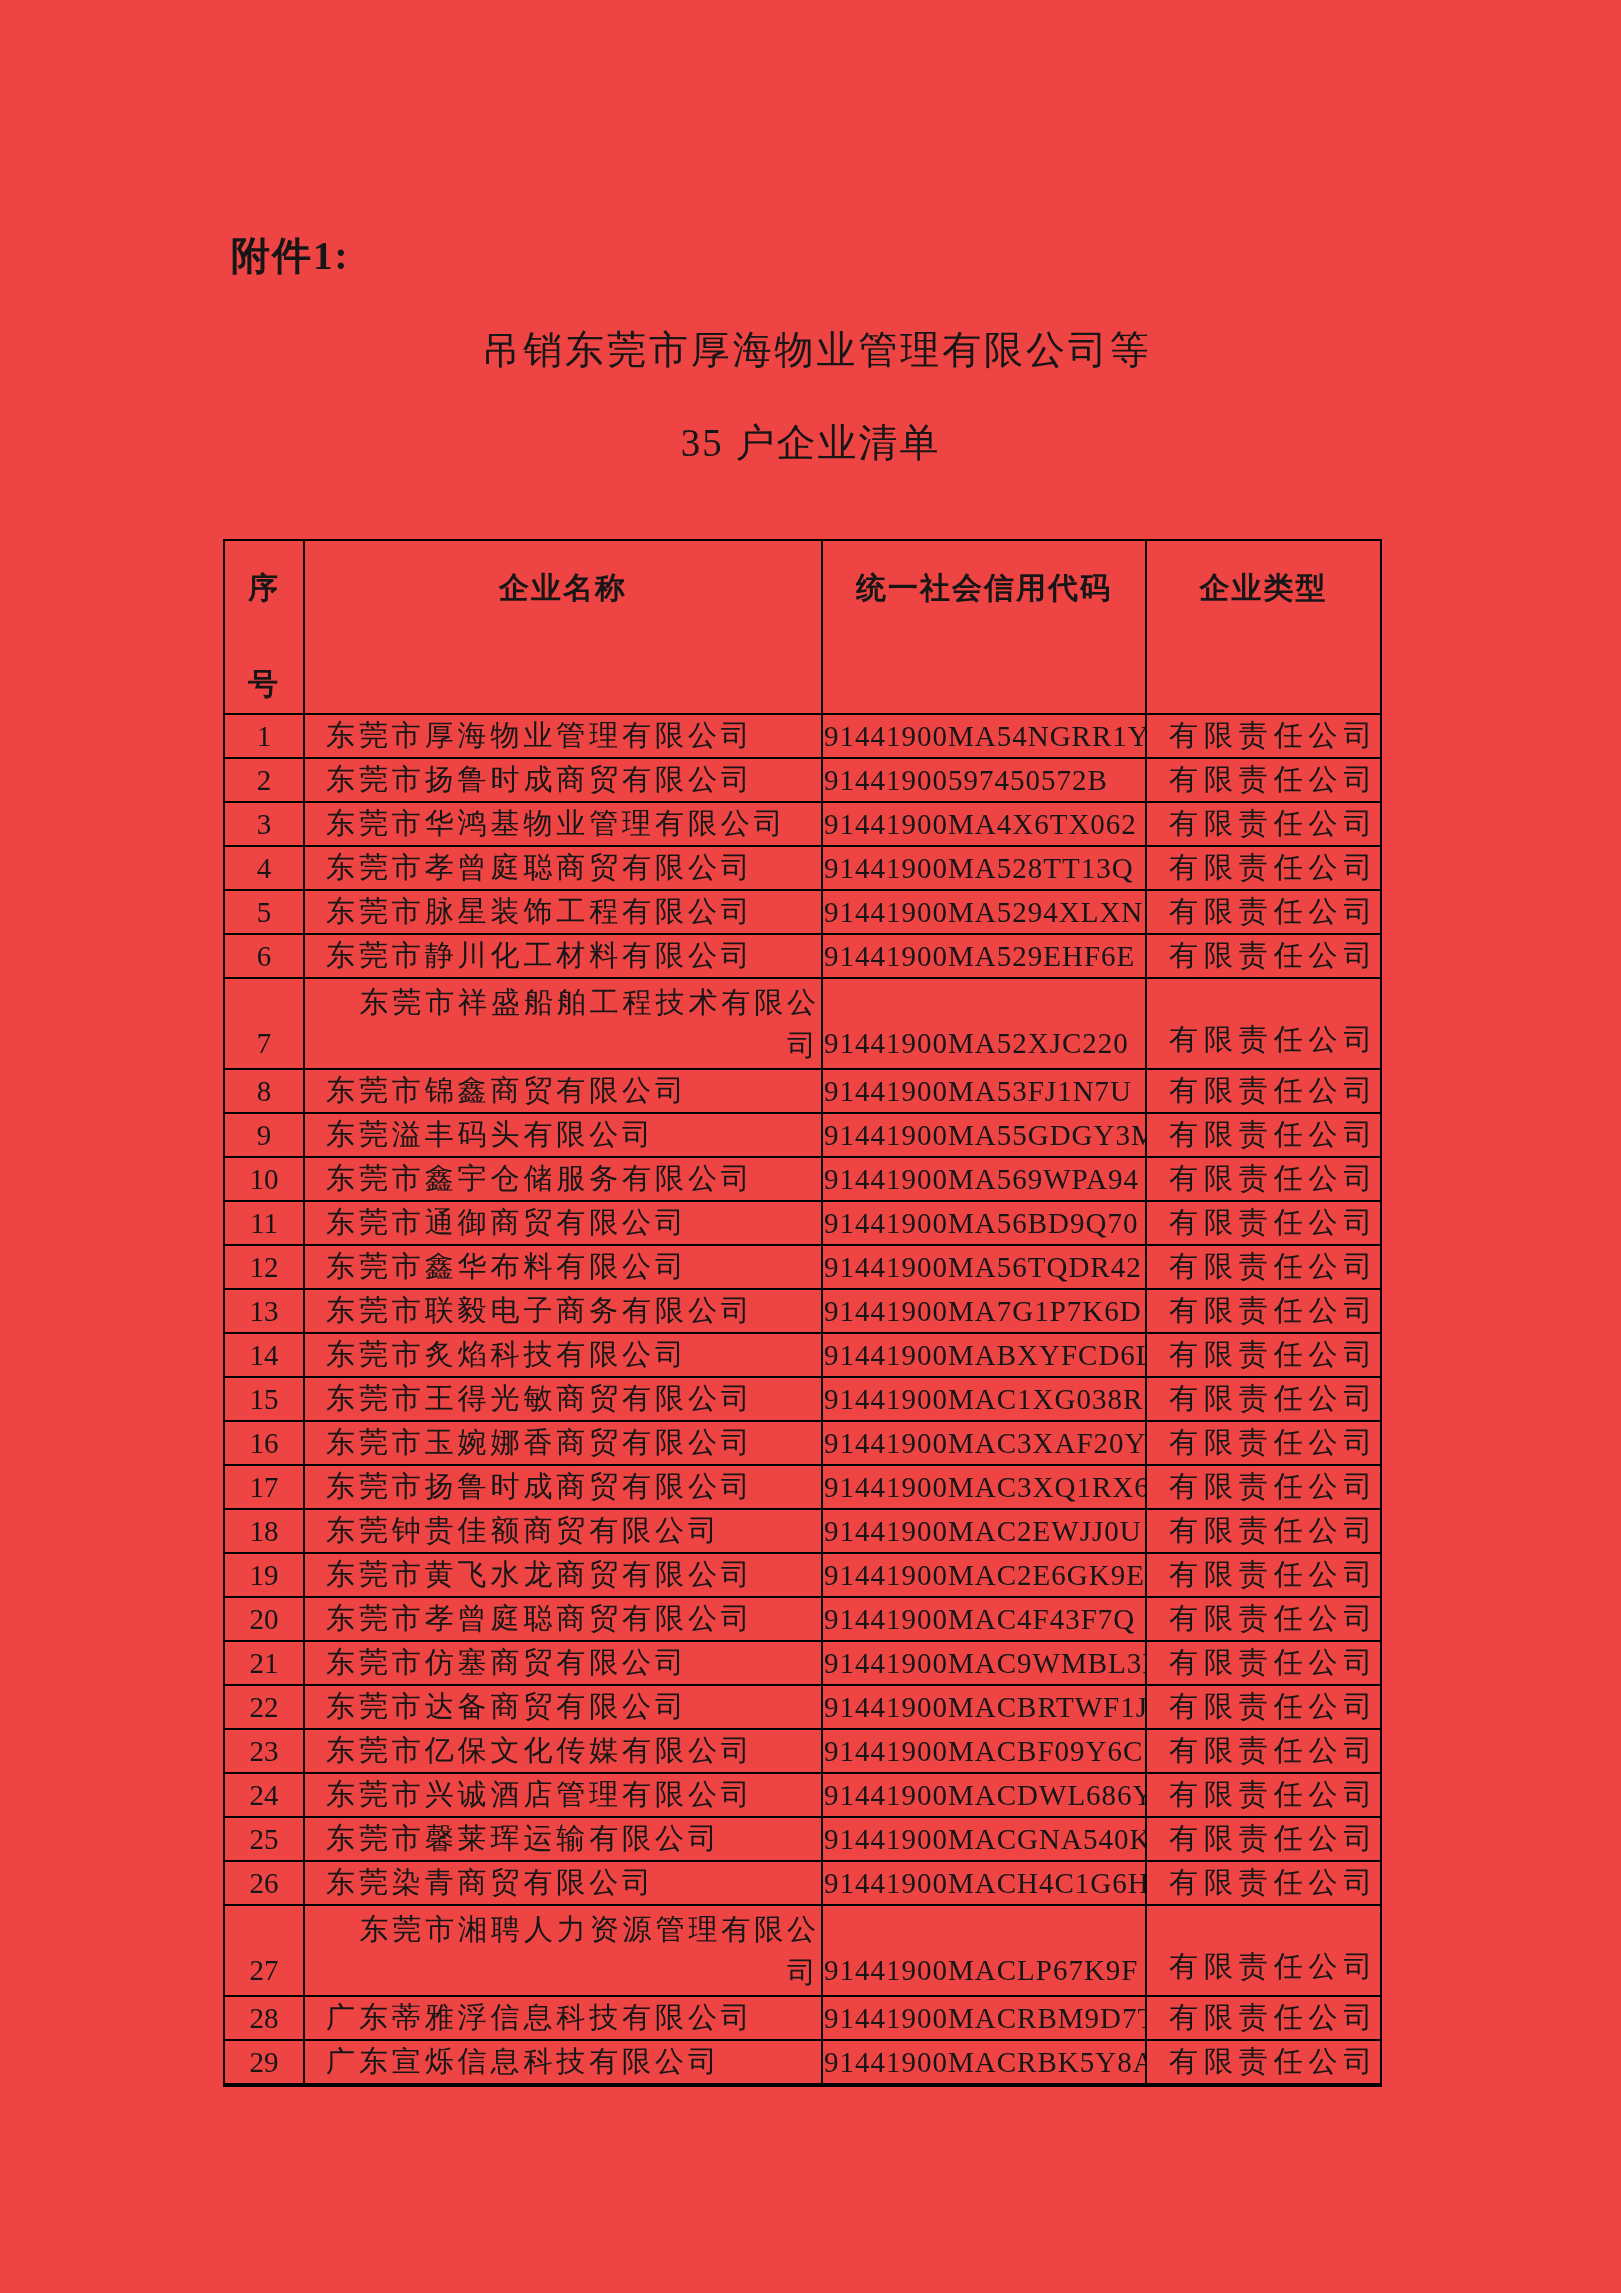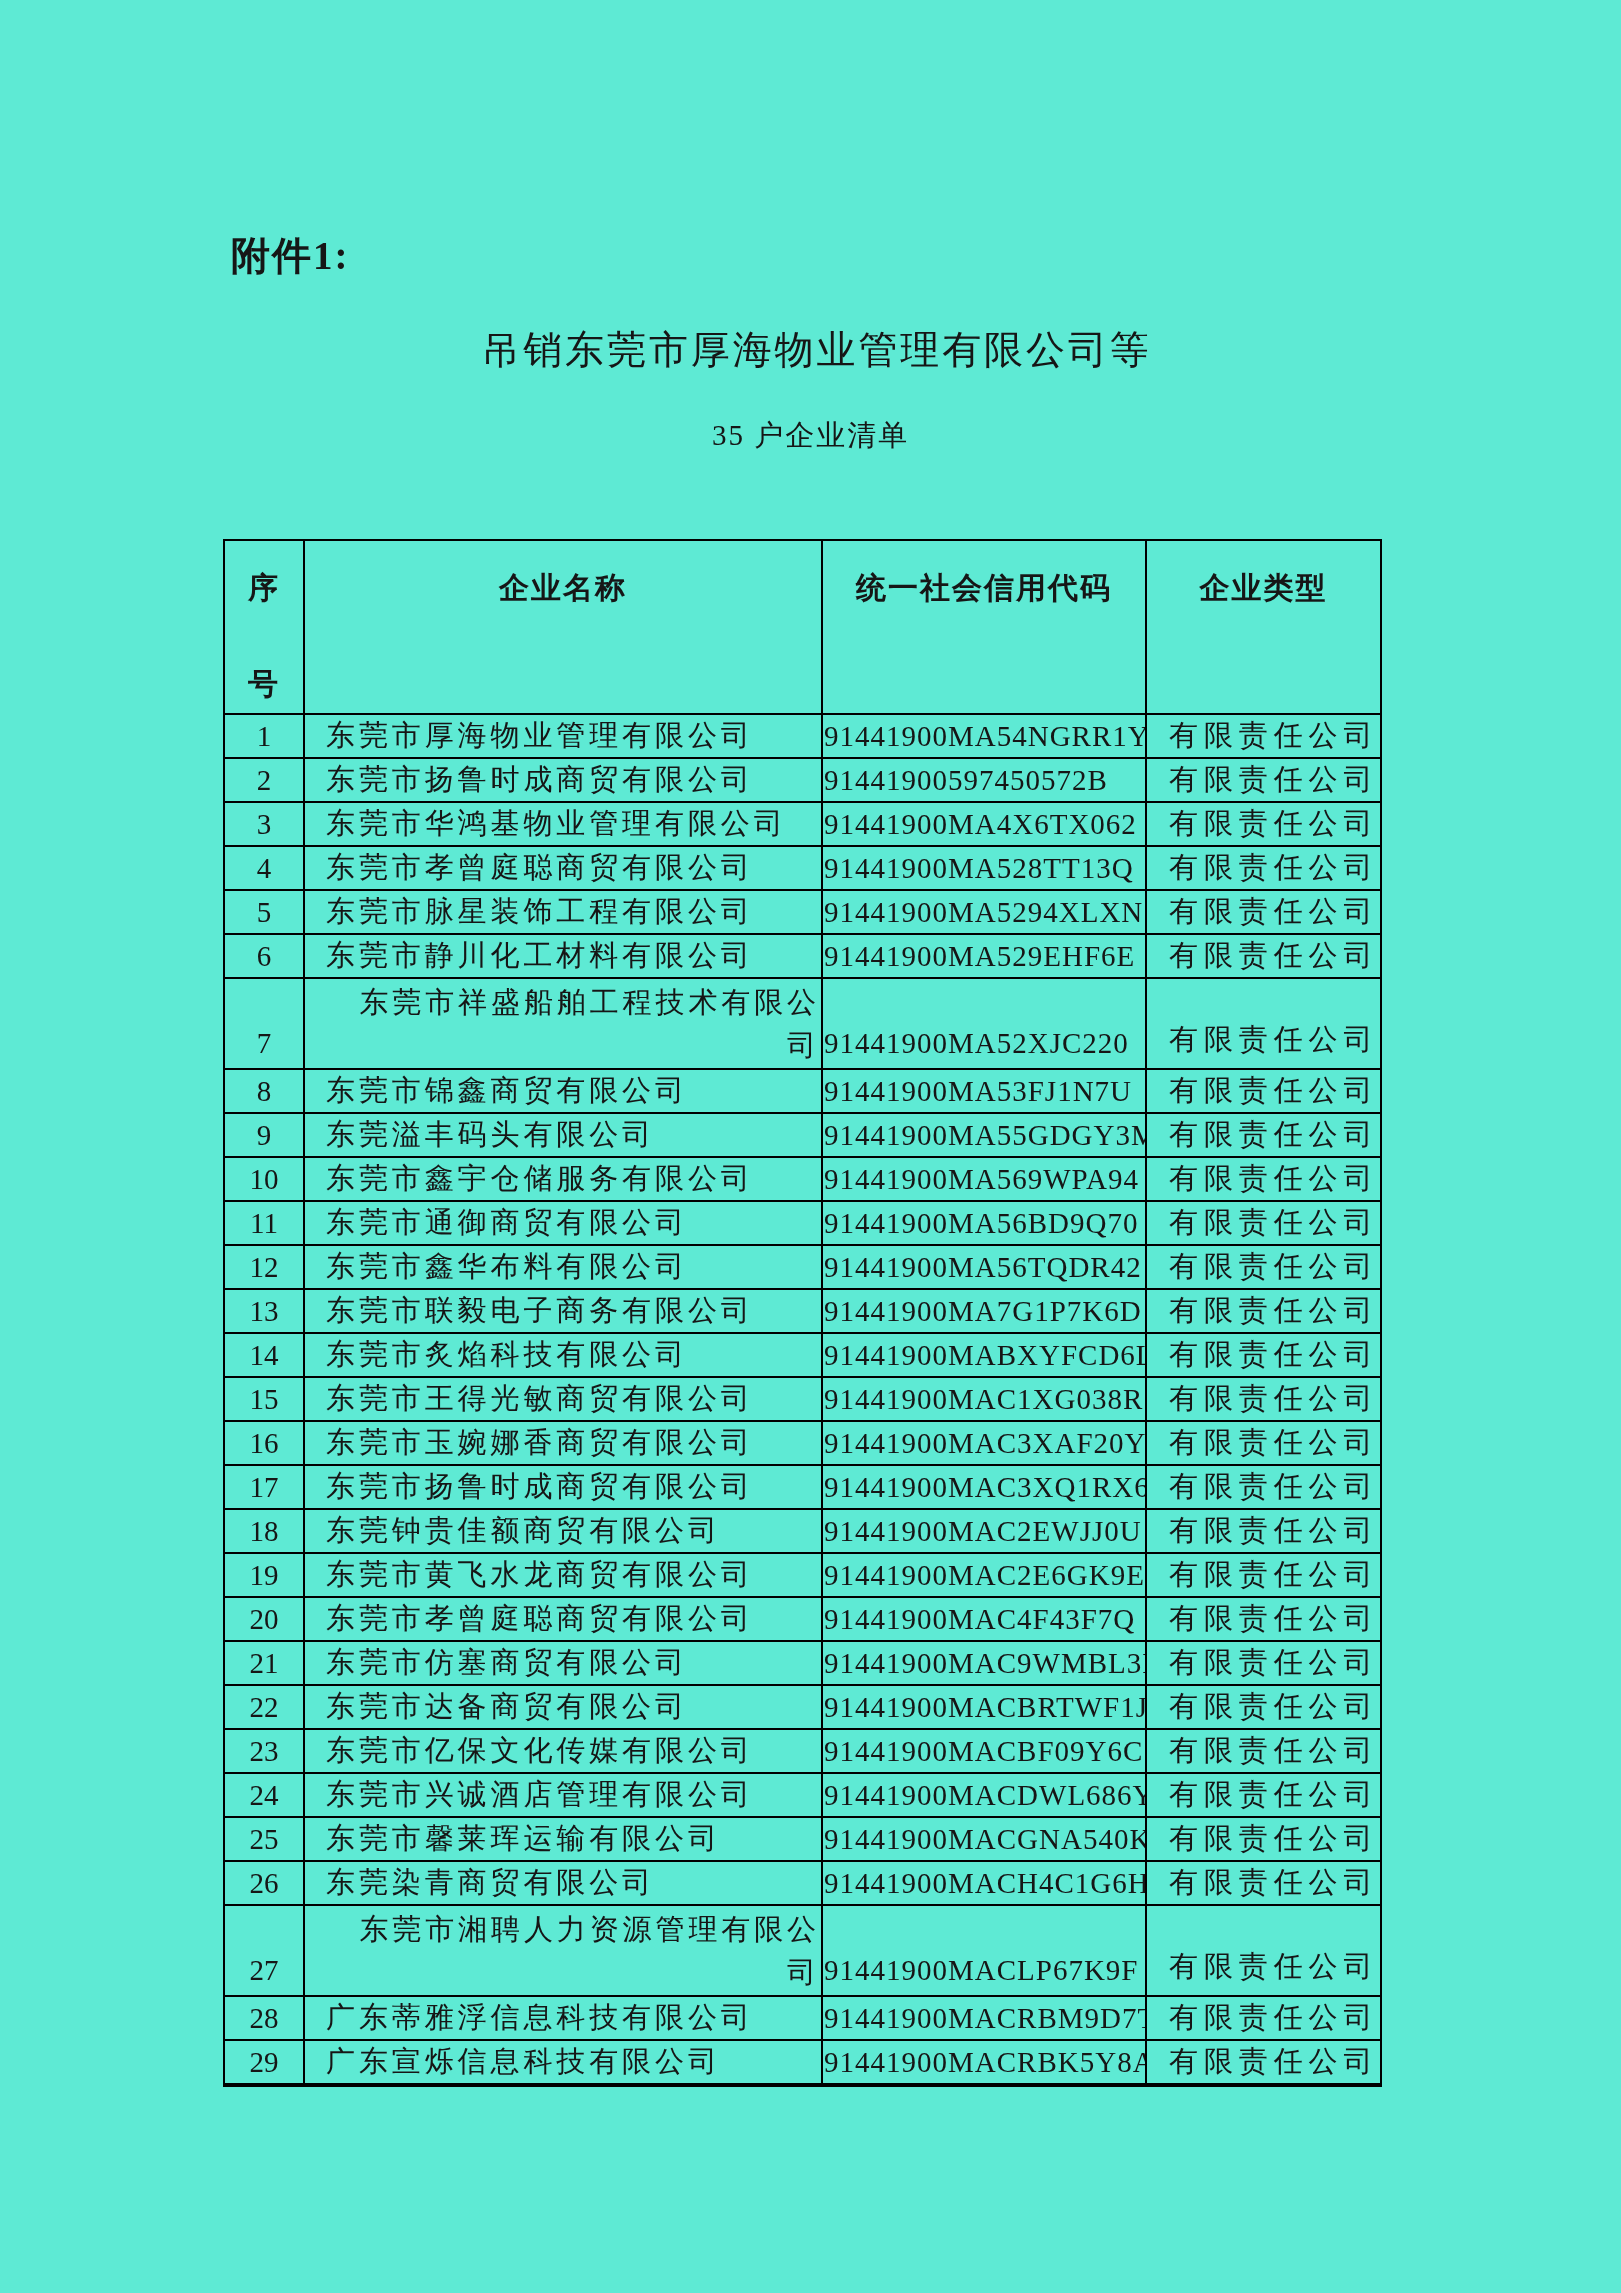--- a/index.html
+++ b/index.html
@@ -1,20 +1,20 @@
 <!DOCTYPE html>
 <html><head>
 <meta charset="utf-8">
 <style>
   html, body { margin: 0; padding: 0; background: #ffffff; }
   .page {
     position: relative;
     width: 1621px;
     height: 2294px;
-    background: #5eead4;
+    background: #ef4444;
     font-family: "Liberation Serif", "DejaVu Serif", serif;
     color: #161616;
     overflow: hidden;
   }
   .attachment-label {
     position: absolute;
     left: 231px;
     top: 229px;
     font-size: 39px;
     font-weight: bold;
@@ -28,21 +28,21 @@
     text-align: center;
     font-size: 39px;
     letter-spacing: 2.9px;
   }
   .title-line2 {
     position: absolute;
     left: 0;
     right: 0;
     top: 416px;
     text-align: center;
-    font-size: 29px;
+    font-size: 39px;
     letter-spacing: 2px;
   }
   table.doc-table {
     position: absolute;
     left: 223px;
     top: 539px;
     width: 1158px;
     border-collapse: collapse;
     table-layout: fixed;
     font-size: 29px;

